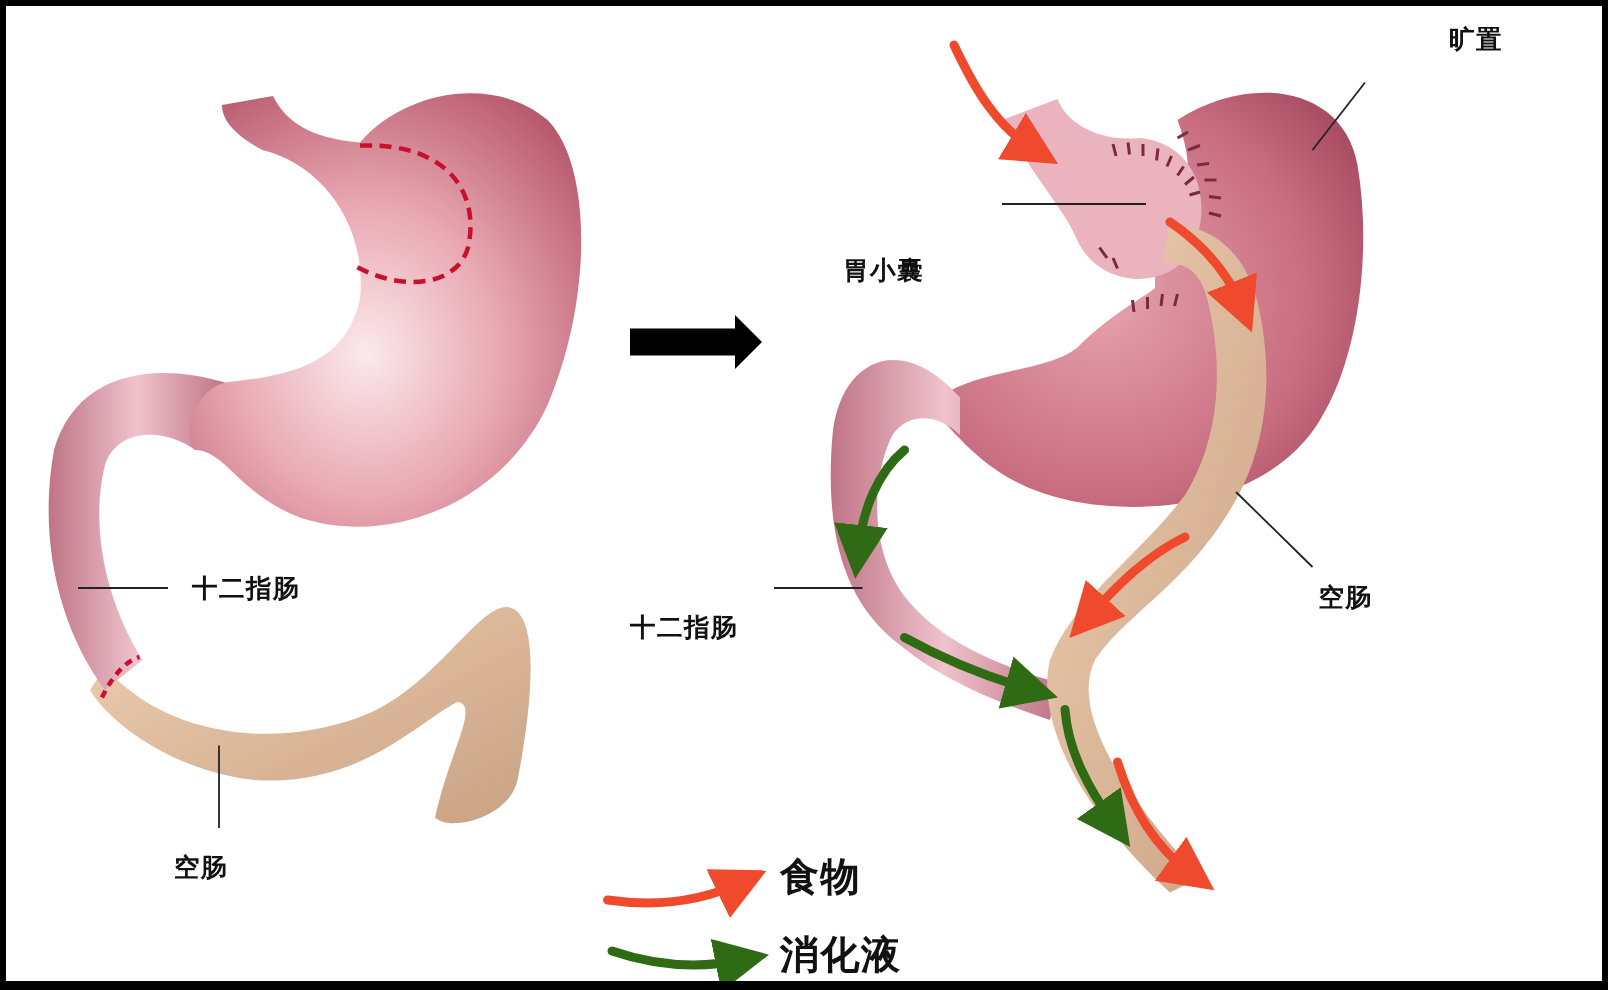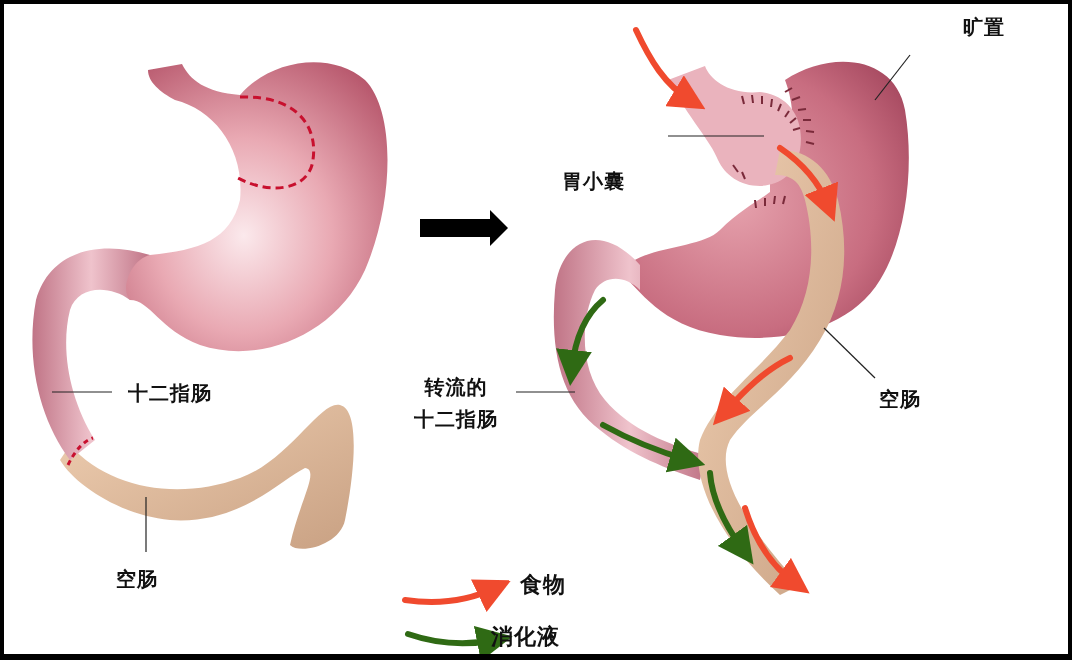--- a/index.html
+++ b/index.html
@@ -3,26 +3,26 @@
 <meta charset="utf-8">
 <style>
   html, body { margin:0; padding:0; background:#000; }
   body { width:1072px; height:660px; overflow:hidden; font-family:"DejaVu Sans", sans-serif; }
   .frame {
     position:absolute; left:4px; top:4px; width:1064px; height:650px;
     background:#ffffff; overflow:hidden;
   }
   svg.art { position:absolute; left:0; top:0; }
   .label {
-    position:absolute; color:#111; font-weight:bold; font-size:20px;
+    position:absolute; color:#111; font-weight:bold; font-size:17px;
     line-height:30px; white-space:nowrap; letter-spacing:1px;
     font-family:"DejaVu Sans", sans-serif;
   }
   .label.center { text-align:center; }
-  .legend-label { font-size:22px; }
+  .legend-label { font-size:26px; }
 </style>
 </head>
 <body>
 
 <div class="frame">
   <svg class="art" width="1064" height="650" viewBox="4 4 1064 650">
     <defs>
       <radialGradient id="stomachGrad" cx="0.45" cy="0.6" r="0.75">
         <stop offset="0" stop-color="#fbe9ec"></stop>
         <stop offset="0.45" stop-color="#e9a9b3"></stop>
@@ -127,21 +127,20 @@
       <path d="M405,600 C440,605 470,600 495,588" stroke="#f04a2e" marker-end="url(#redHead)"></path>
       <path d="M408,634 C440,645 470,645 495,640" stroke="#2f6a14" marker-end="url(#greenHead)"></path>
     </g>
   </svg>
 
   <div class="label" style="left:124px; top:374px;">十二指肠</div>
   <div class="label" style="left:112px; top:560px;">空肠</div>
 
   <div class="label center" style="left:930px; top:8px; width:100px;">旷置</div>
   <div class="label" style="left:558px; top:118px;margin-top:44px;">胃小囊</div>
-  <div class="label center" style="left:392px; top:368px; width:120px;">转流的</div>
   <div class="label center" style="left:382px; top:400px; width:140px;">十二指肠</div>
   <div class="label" style="left:875px; top:380px;">空肠</div>
 
   <div>
     <div class="label legend-label" style="left:516px; top:566px;">食物</div>
-    <div class="label legend-label" style="left:487px; top:618px;">消化液</div>
+    <div class="label legend-label" style="left:516px; top:618px;">消化液</div>
   </div>
 </div>
 
 </body></html>

